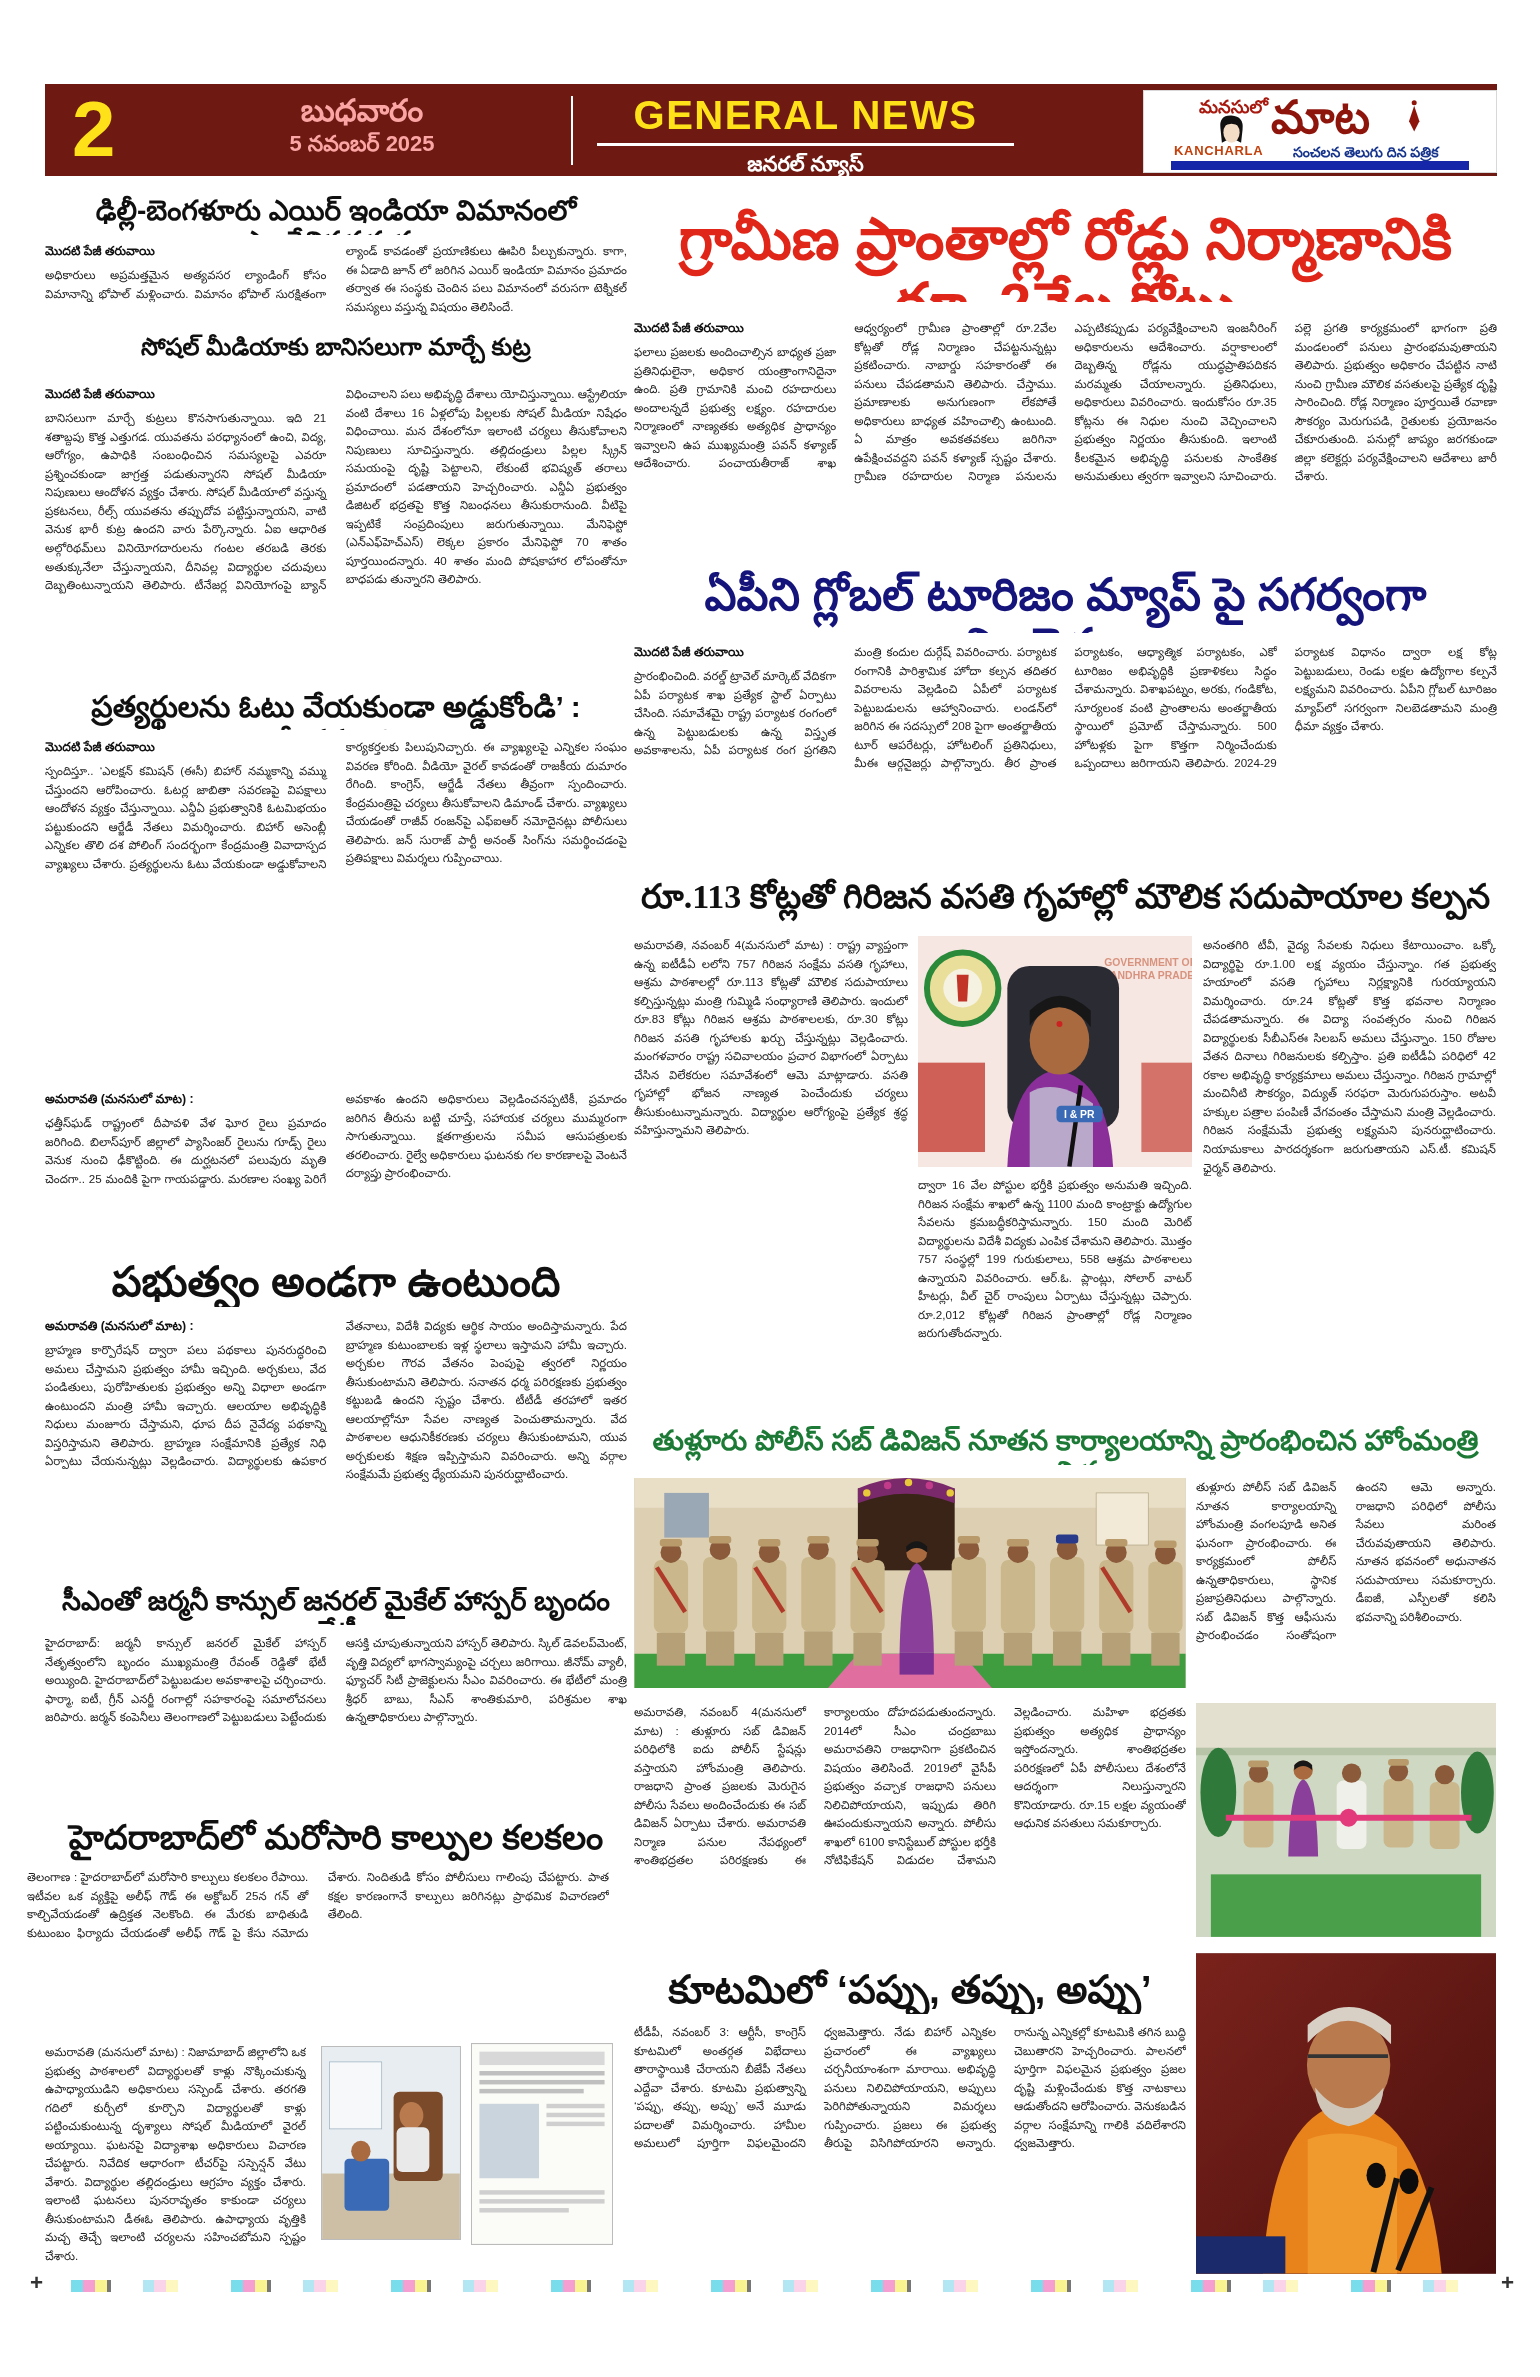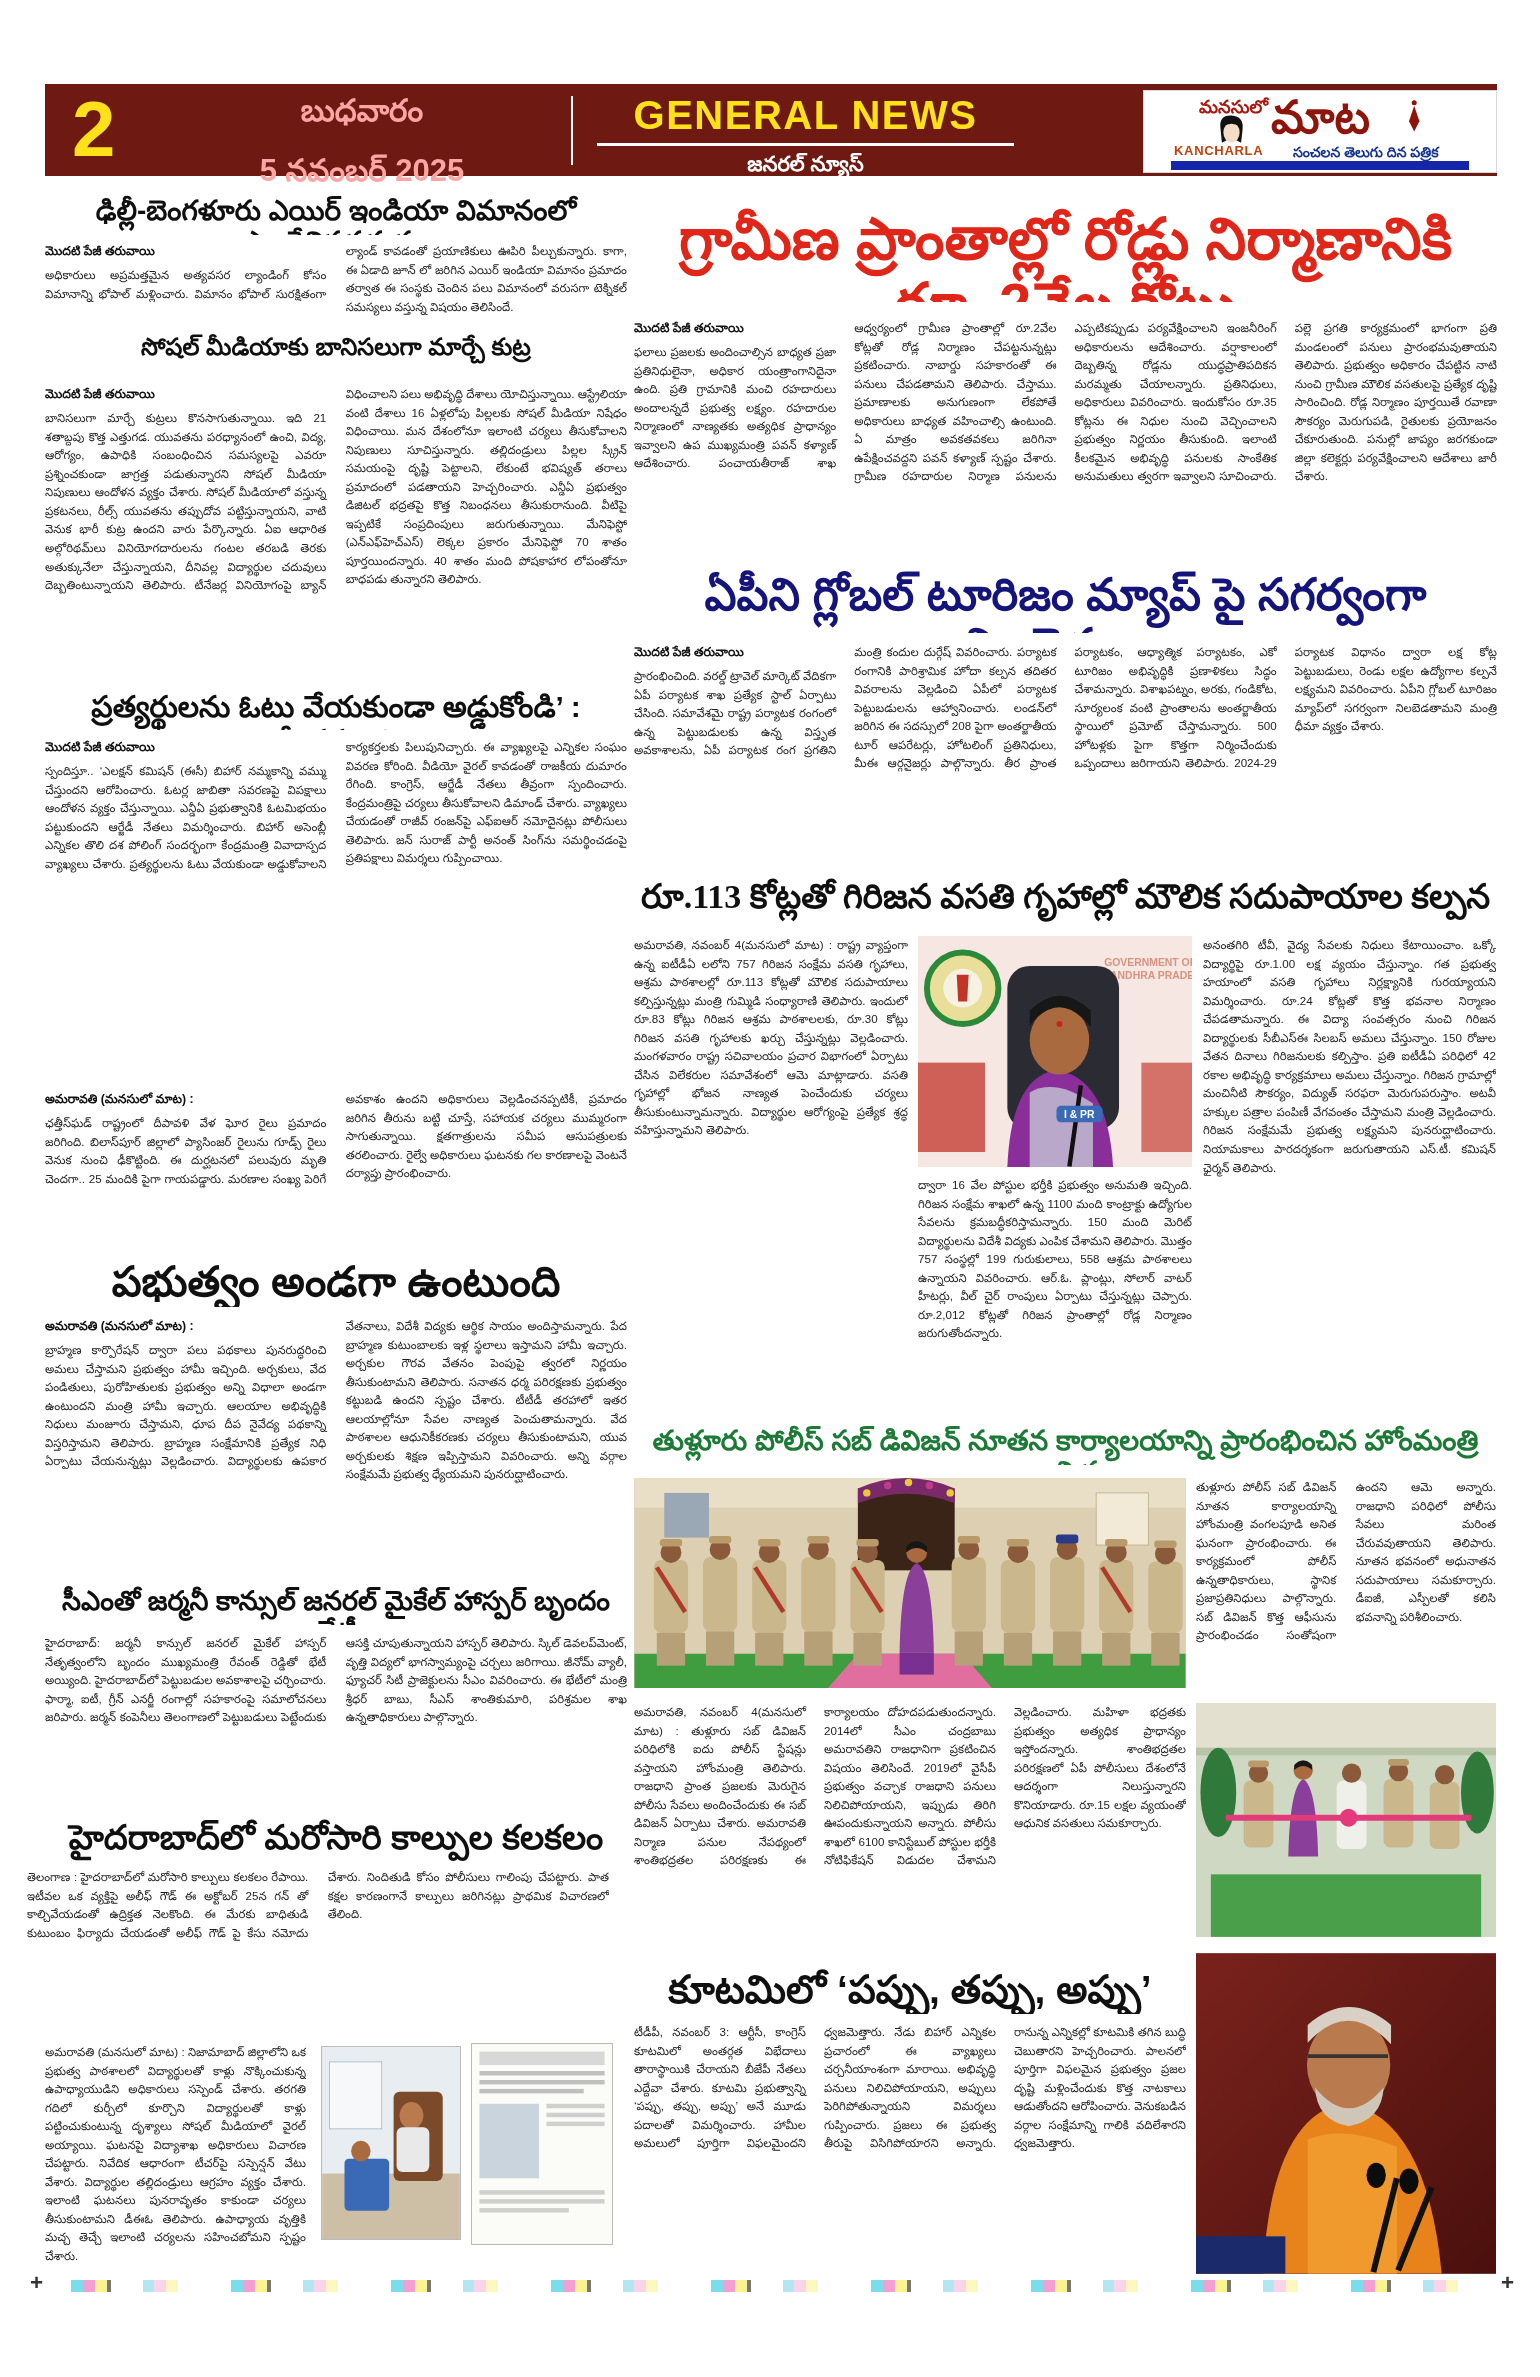--- a/index.html
+++ b/index.html
@@ -4,21 +4,21 @@
 <style>
   html,body{margin:0;padding:0;background:#9a9a9a;}
   .page{position:relative;width:1541px;height:2377px;background:#ffffff;margin:0 auto;
         font-family:"Liberation Sans", sans-serif;overflow:hidden;}
   .abs{position:absolute;}
   
   .masthead{background:#6e1a12;}
   .pgnum{color:#ffe11a;font-size:78px;font-weight:bold;line-height:1;}
   .daydate{color:#fca5a5;text-align:center;font-weight:bold;}
   .daydate .d1{font-size:31px;line-height:1.25;}
-  .daydate .d2{font-size:31px;line-height:1.25;margin-top:22px;}
+  .daydate .d2{font-size:22px;line-height:1.25;}
   .vdiv{width:1.5px;background:#ffffff;}
   .secen{color:#ffe11a;font-size:40px;font-weight:bold;letter-spacing:1.5px;text-align:center;
          border-bottom:3px solid #ffffff;padding-bottom:4.5px;}
   .secte{color:#ffffff;font-size:21px;font-weight:bold;text-align:center;margin-top:6px;}
   .logobox{background:#ffffff;border:0.7px solid #d8d8d8;}
   .brandpre{color:#a81a10;font-size:18px;font-weight:bold;}
   .brandname{color:#8d150c;font-size:46px;font-weight:bold;line-height:.9;}
   .publisher{color:#c2410c;font-size:13px;font-weight:bold;letter-spacing:0.7px;}
   .tagline{color:#16348c;font-size:14px;font-weight:bold;}
   .bluebar{background:#1626a8;height:9px;}

